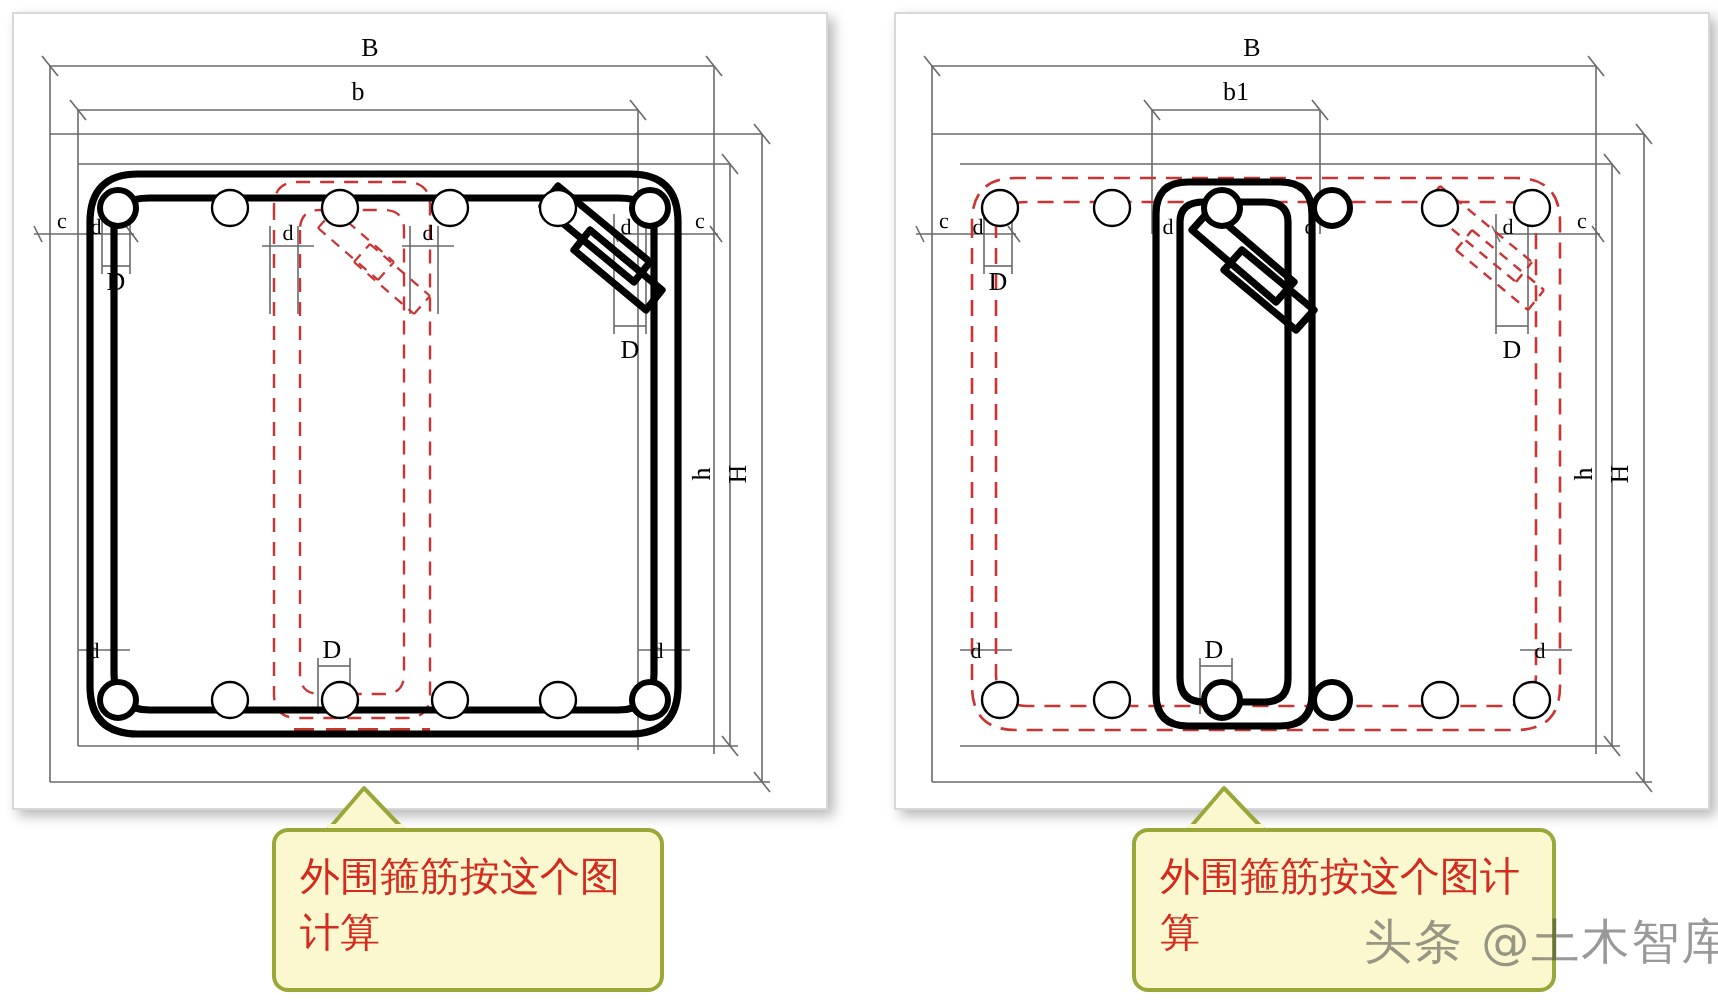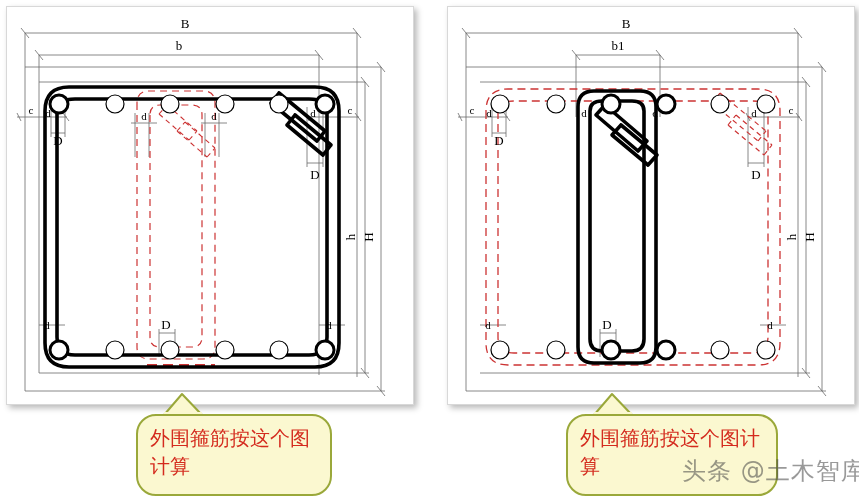--- a/index.html
+++ b/index.html
@@ -22,21 +22,21 @@
   #panel-left{left:6px;top:6px;width:406px;height:397px;}
   #panel-right{left:447px;top:6px;width:406px;height:397px;}
 
   .svgwrap{position:absolute;left:0;top:0;width:100%;height:100%;}
 
   
   .callout{
     position:absolute;
     background:#fbf8d0;
     border:2px solid #9aa83a;
-    border-radius:20px;
+    border-radius:8px;
     box-sizing:border-box;
   }
   .callout .ctext{
     position:absolute;
     left:12px;top:8px;right:6px;
     color:#d42b1e;
     font-family:"DejaVu Sans", sans-serif;
     font-size:20px;
     line-height:28px;
     font-weight:500;

